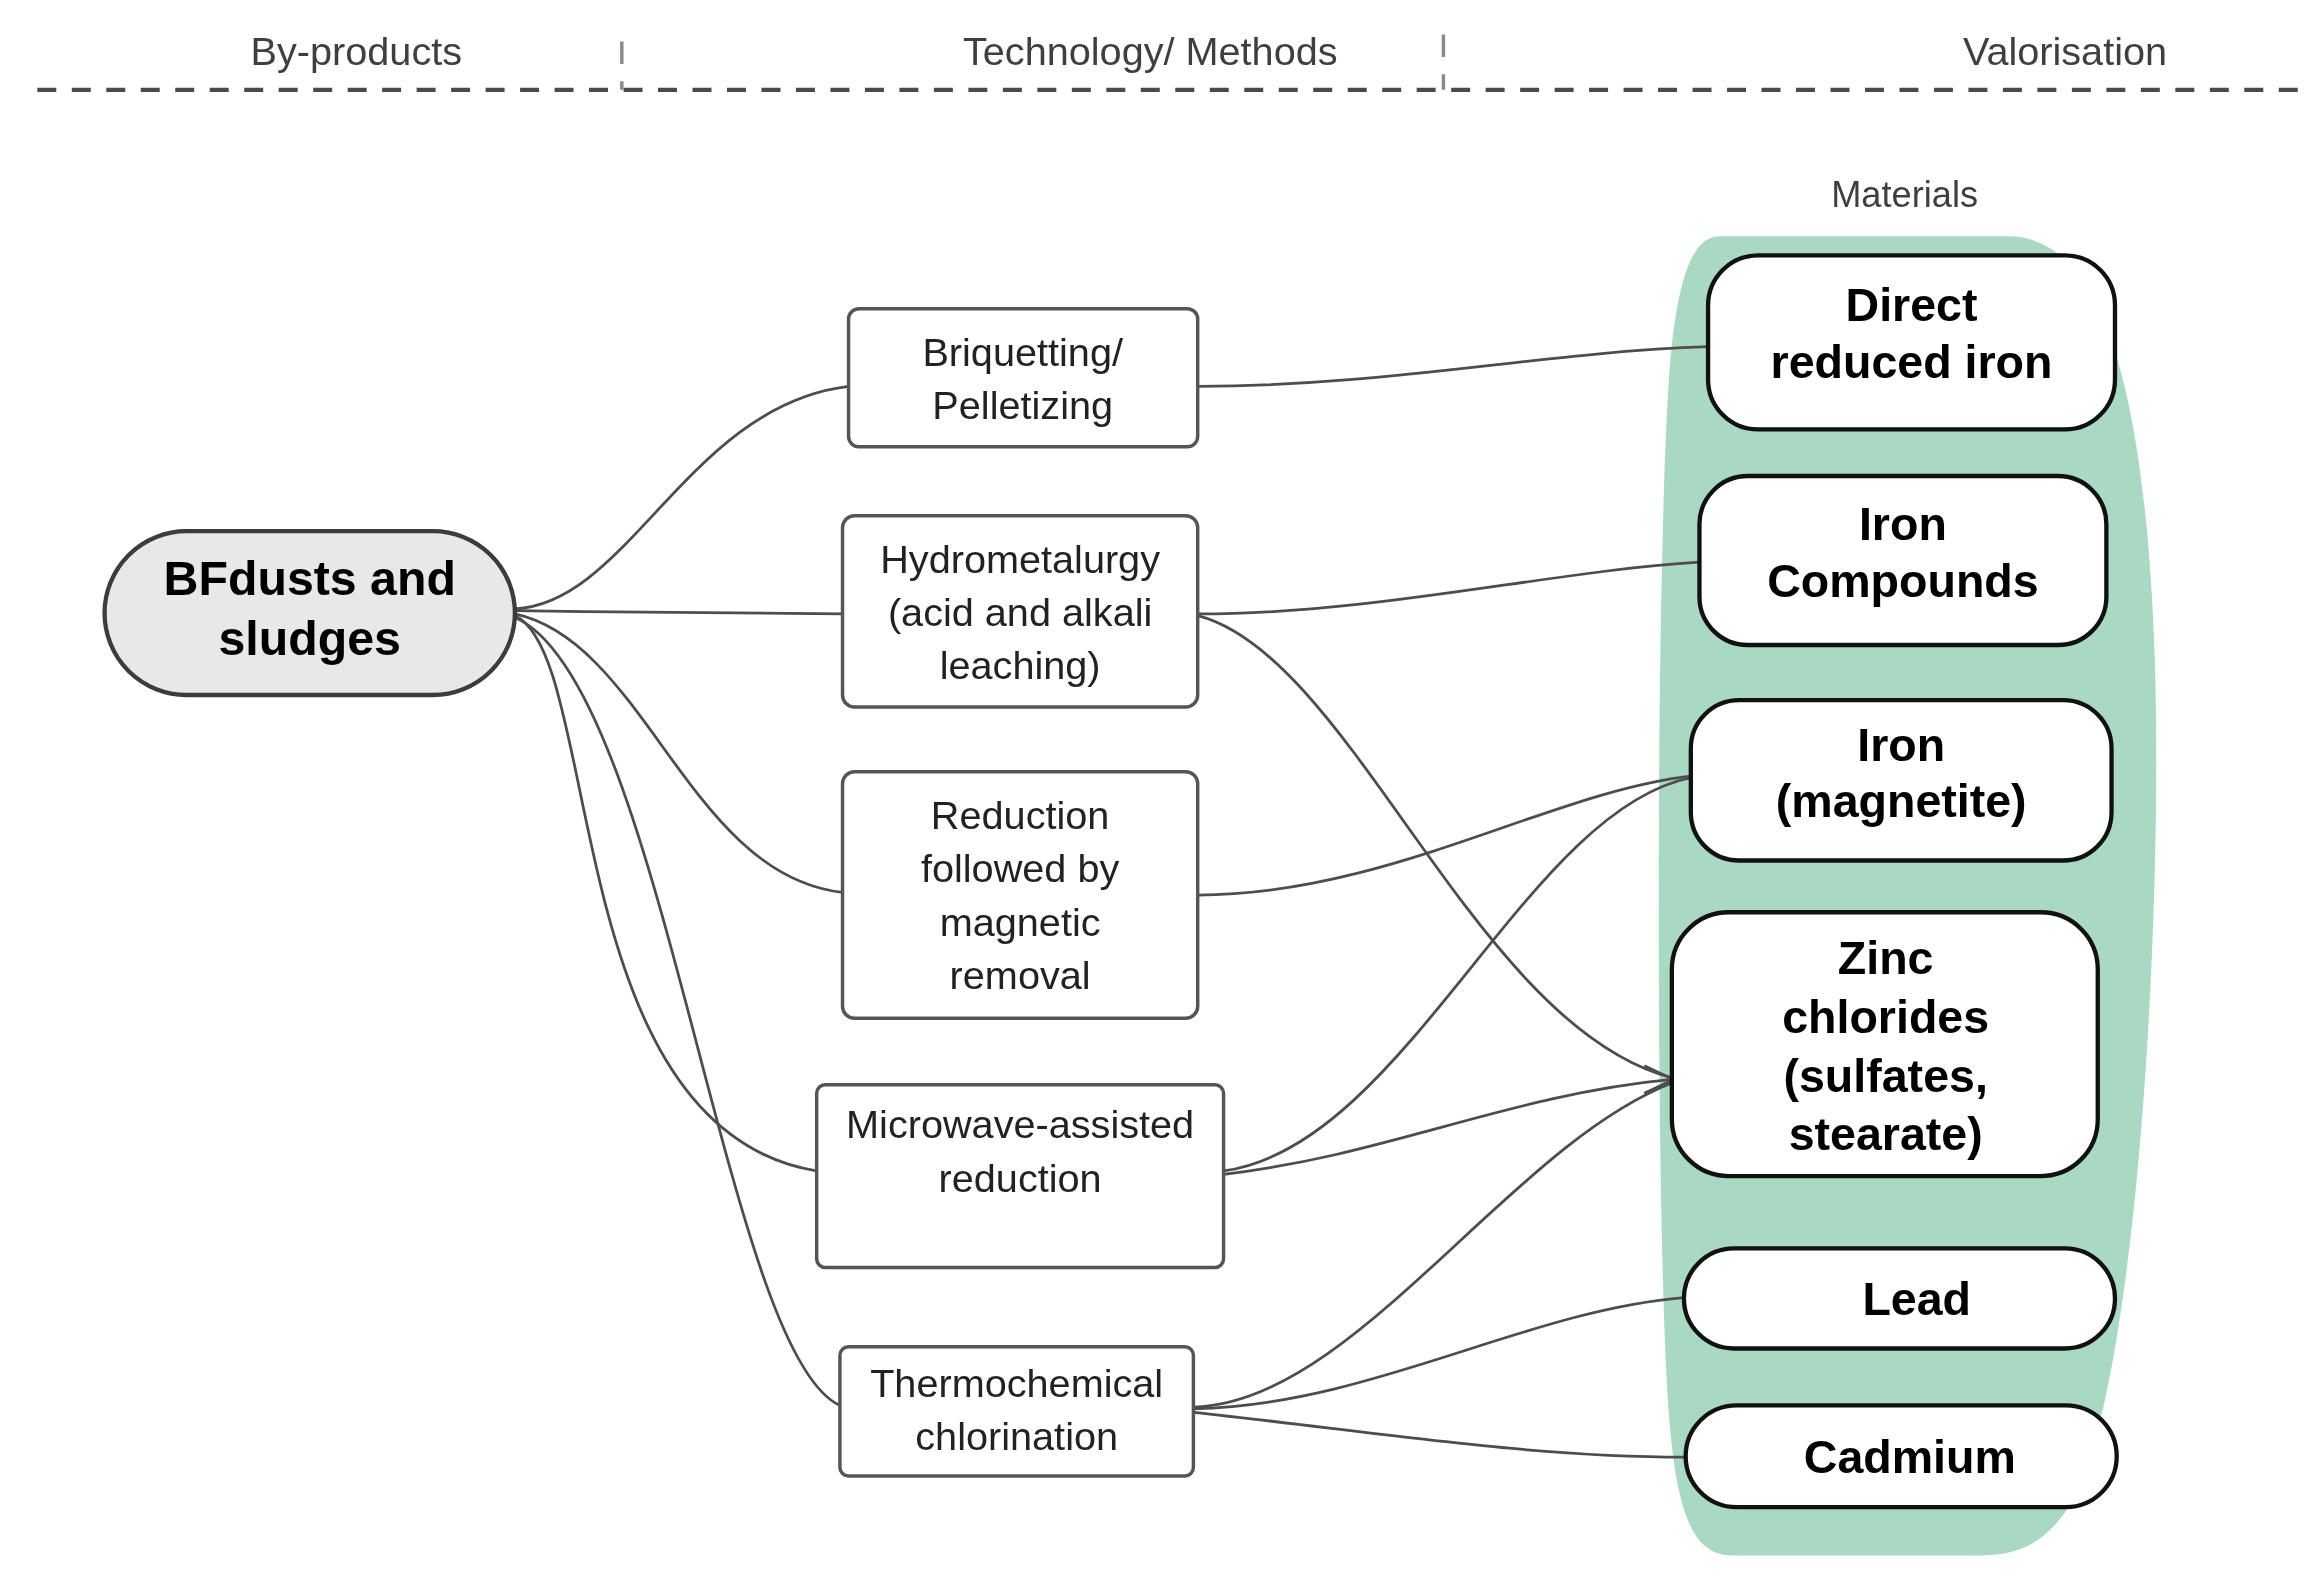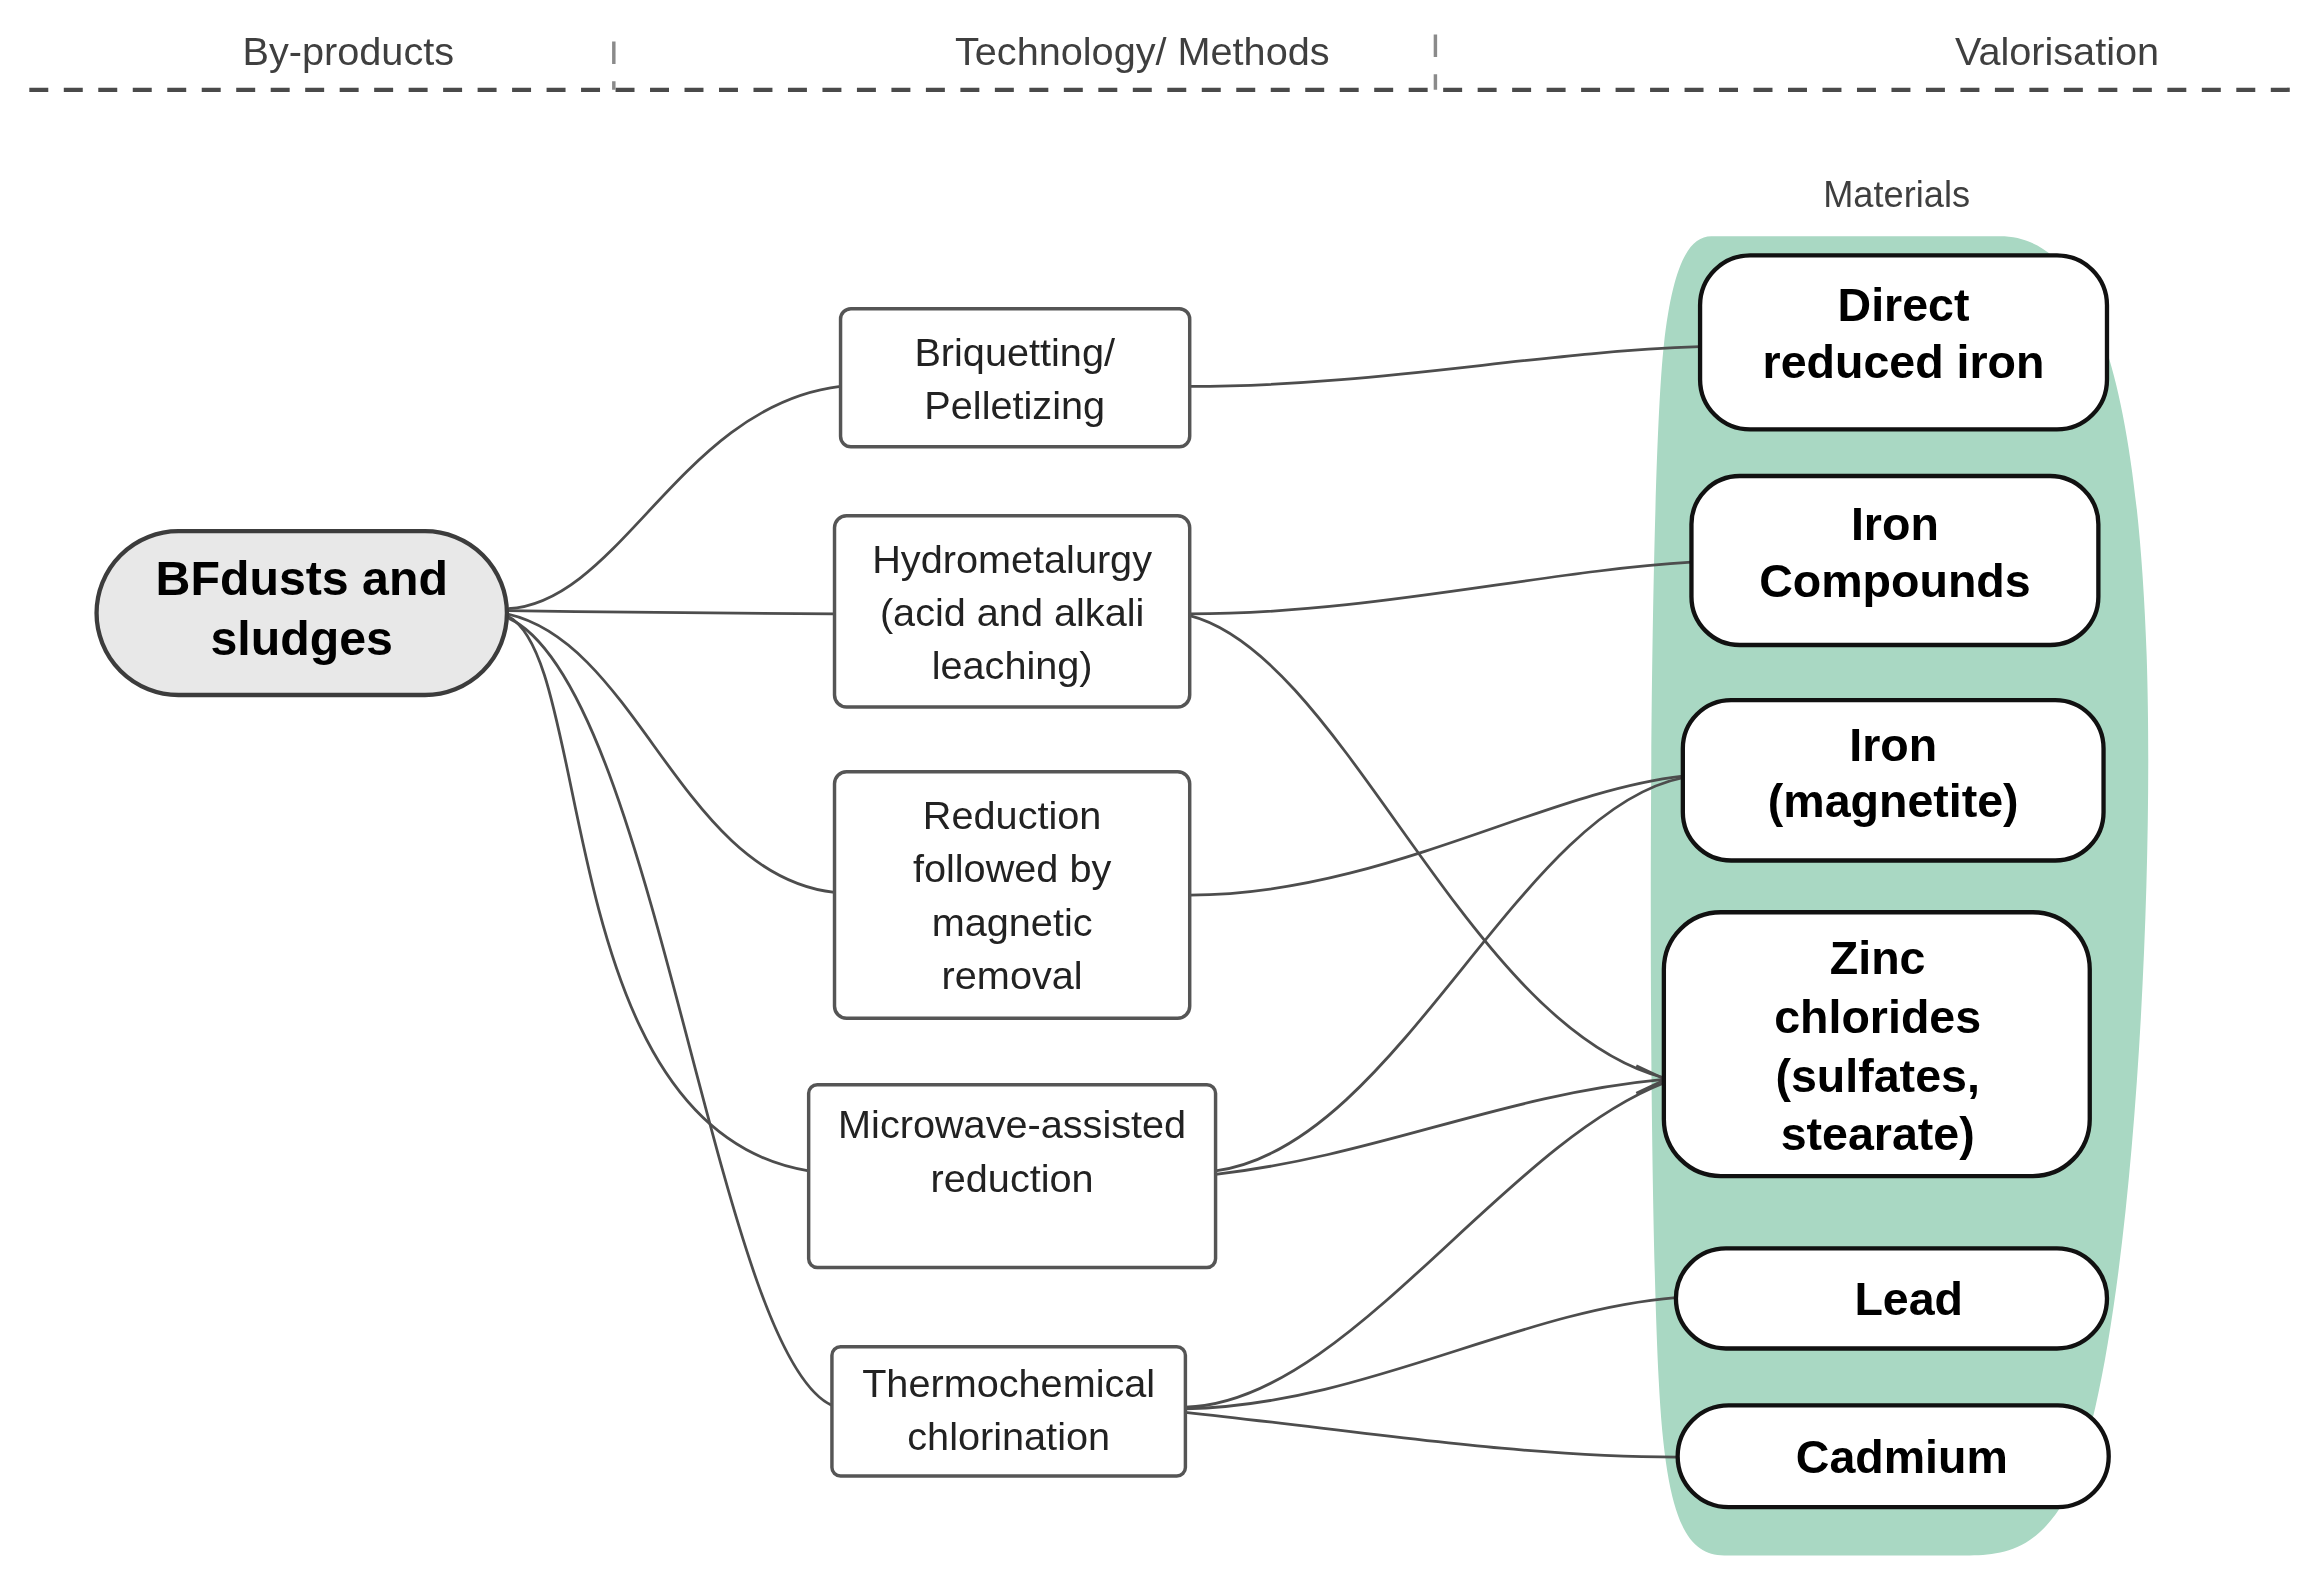--- a/index.html
+++ b/index.html
@@ -10,20 +10,21 @@
   body {
     width: 2307px;
     height: 1590px;
     font-family: "Liberation Sans", sans-serif;
     overflow: hidden;
   }
   #diagram-root {
     position: relative;
     width: 1925px;
     height: 1590px;
+    margin-left: 8px;
   }
   svg#canvas {
     position: absolute;
     top: 0; left: 0;
     width: 2307px;
     height: 1590px;
   }
   .phase-label {
     fill: #3f3f3f;
     font-size: 46px;

